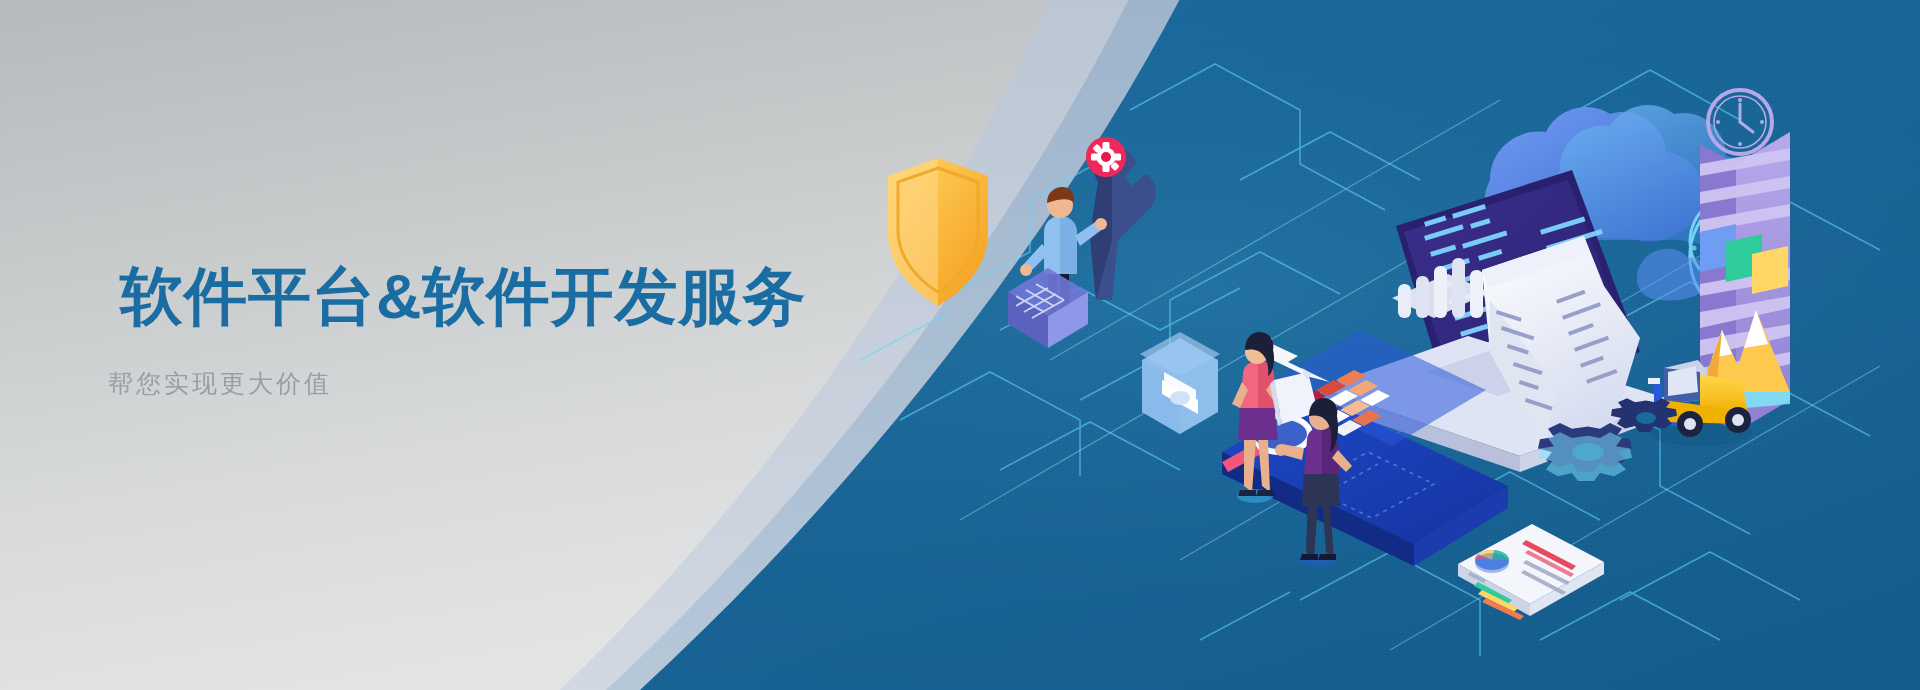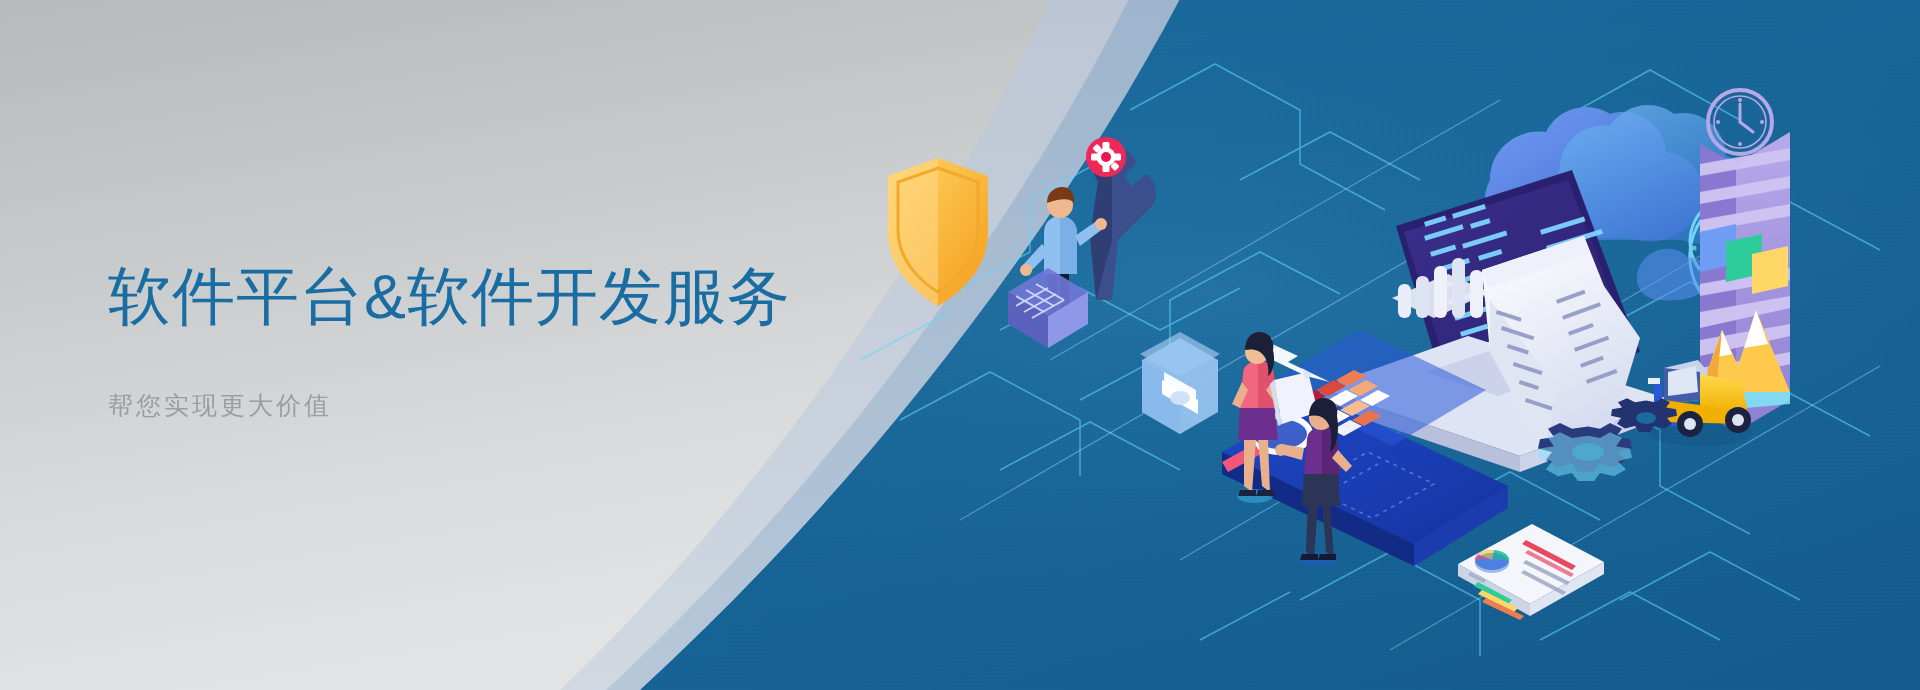--- a/index.html
+++ b/index.html
@@ -21,27 +21,28 @@
   .copy {
     position:absolute;
     left:108px;
     top:262px;
     width:820px;
     z-index:40;
   }
   .headline {
     font-size:63px;
     line-height:1.08;
-    font-weight:400;
+    font-weight:700;
     color:#1a6da2;
     letter-spacing:1px;
     white-space:nowrap;
+    margin-left:12px;
   }
   .subline {
-    margin-top:60px;
+    margin-top:38px;
     font-size:25px;
     line-height:1.2;
     font-weight:400;
     color:#9a9ea1;
     letter-spacing:3px;
   }
 </style>
 </head>
 <body>
 

